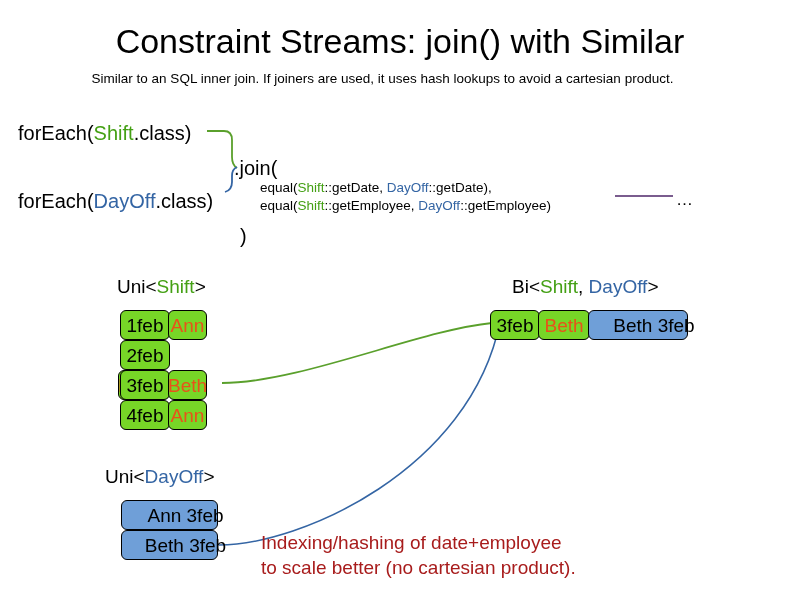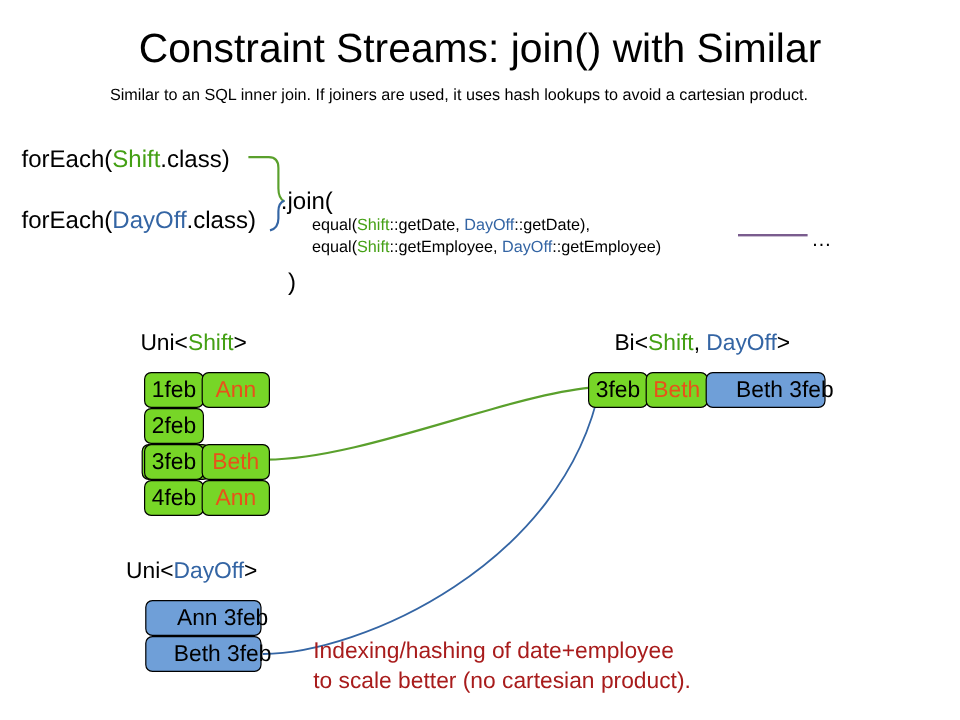--- a/index.html
+++ b/index.html
@@ -54,21 +54,21 @@
     position: absolute;
     font-size: 13.5px;
     line-height: 18px;
     white-space: nowrap;
     color: #000;
   }
   .t-shift  { color: #44a014; }
   .t-dayoff { color: #3465a4; }
 
   #foreach-shift  { left: 18px;  top: 121px; }
-  #foreach-dayoff { left: 18px;  top: 172px; }
+  #foreach-dayoff { left: 18px;  top: 189px; }
   #join-open      { left: 234px; top: 156px; }
   #join-close     { left: 240px; top: 224px; }
   #equal-date     { left: 260px; top: 179px; }
   #equal-employee { left: 260px; top: 197px; }
   #ellipsis {
     position: absolute;
     left: 676px; top: 190px;
     font-size: 17px;
     line-height: 20px;
     color: #000;
@@ -119,21 +119,21 @@
 
   .cell + .cell { margin-left: -2px; }
 
   #shift-rows { left: 120px; top: 310px; }
   #shift-rows .row { left: 0; }
   #shift-rows .row-0 { top: 0px; }
   #shift-rows .row-1 { top: 30px; flex-direction: column; }
   #shift-rows .row-2 { top: 60px; }
   #shift-rows .row-3 { top: 90px; }
   #shift-rows .cell-date { width: 50px; }
-  #shift-rows .cell-name { width: 57px; }
+  #shift-rows .cell-name { width: 39px; }
 
   #dayoff-rows { left: 121px; top: 500px; }
   #dayoff-rows .row-0 { top: 0px; }
   #dayoff-rows .row-1 { top: 30px; }
   #dayoff-rows .cell-pair { width: 97px; }
 
   #bi-row { left: 490px; top: 310px; }
   #bi-row .cell-date { width: 50px; }
   #bi-row .cell-name { width: 52px; }
   #bi-row .cell-pair { width: 100px; }

